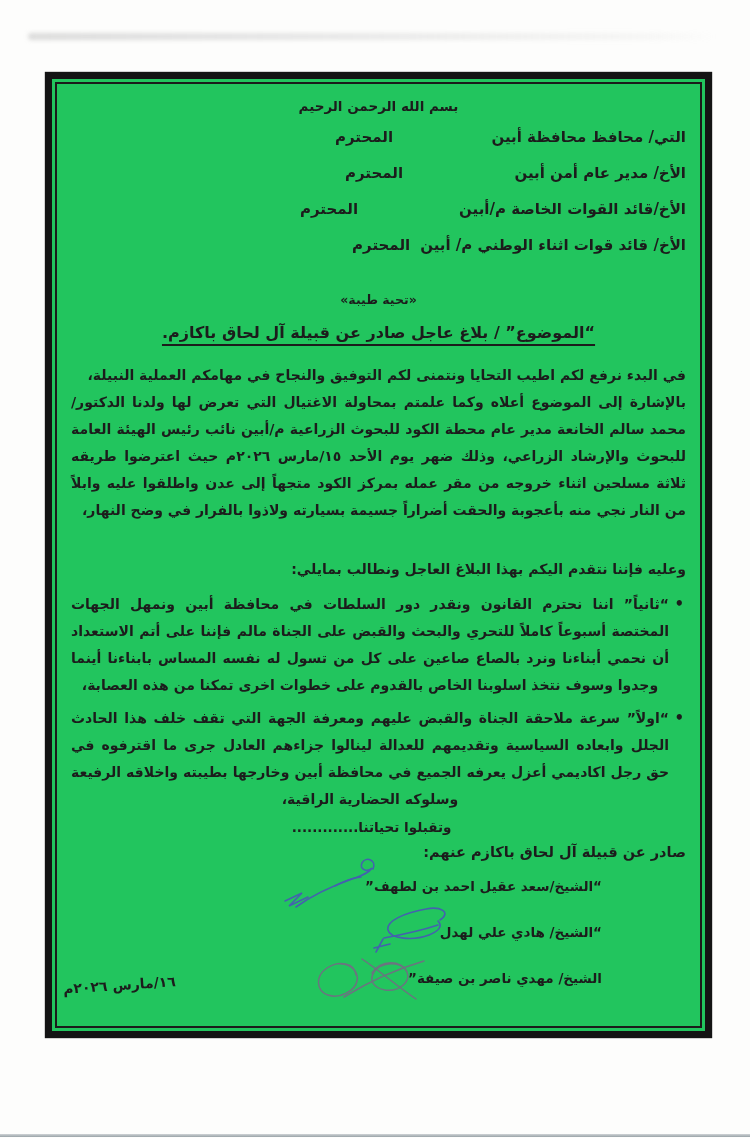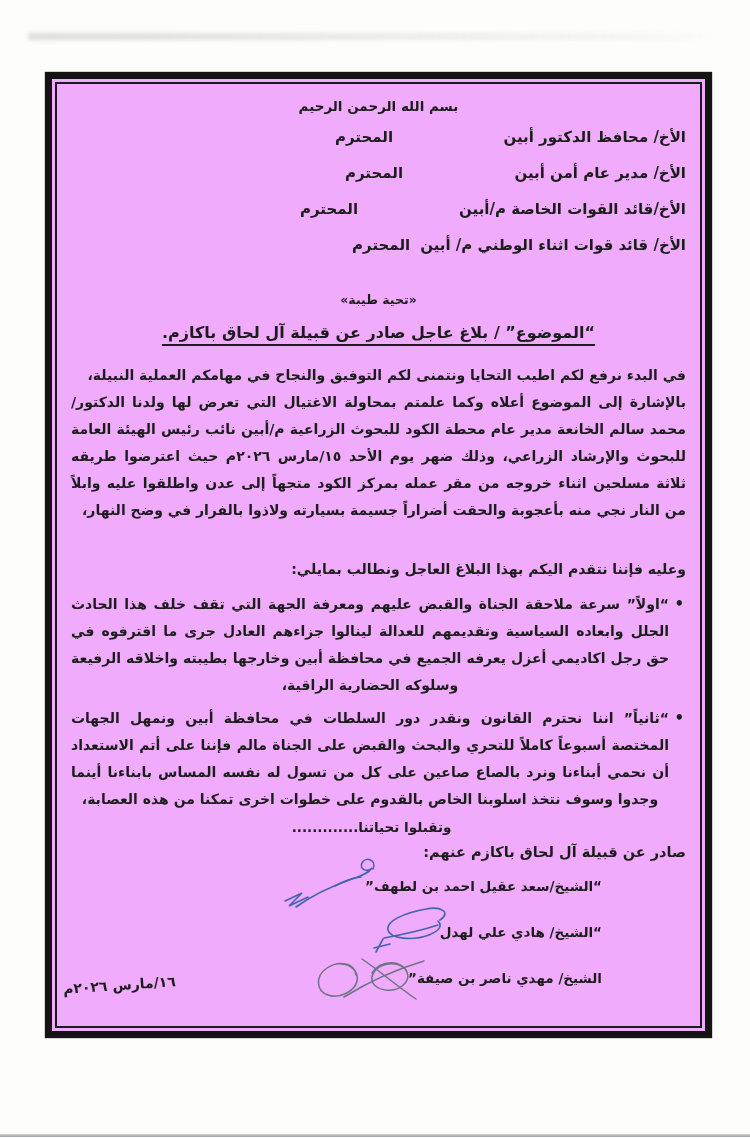--- a/index.html
+++ b/index.html
@@ -14,21 +14,21 @@
     background:linear-gradient(90deg,rgba(170,170,170,.40),rgba(195,195,195,.30) 55%,rgba(210,210,210,.15) 90%,transparent);
     filter:blur(2px);border-radius:4px;
   }
   .scan-bottom-edge{
     position:absolute;left:0;bottom:1px;width:100%;height:3px;
     background:linear-gradient(180deg,#cfd4d6,#9aa3a8);
   }
   
   .frame{
     position:absolute;left:45px;top:72px;width:667px;height:966px;
-    box-sizing:border-box;border:7px solid #141414;background:#f0abfc;
+    box-sizing:border-box;border:7px solid #141414;background:#22c55e;
     box-shadow:0 0 1px #000;
   }
   .frame-inner{
     position:absolute;inset:3px;border:2px solid #1b1b1b;
     padding:8px 14px 0 14px;box-sizing:border-box;overflow:hidden;
     direction:rtl;color:#1c1c1c;font-weight:700;position:absolute;
   }
   .bismillah{text-align:center;font-size:13.5px;margin-top:6px;letter-spacing:0;}
   .addressees{margin-top:14px;}
   .addr-row{display:flex;justify-content:space-between;align-items:baseline;height:36px;font-size:15px;}
@@ -70,21 +70,21 @@
 
 <div class="smudge-top"></div>
 
 <div class="frame">
   <div class="frame-inner">
 
     <div class="bismillah">بسم الله الرحمن الرحيم</div>
 
     <div class="addressees">
       <div class="addr-row">
-        <span>الأخ/ محافظ الدكتور أبين</span>
+        <span>التي/ محافظ محافظة أبين</span>
         <span>المحترم</span>
       </div>
       <div class="addr-row">
         <span>الأخ/ مدير عام أمن أبين</span>
         <span>المحترم</span>
       </div>
       <div class="addr-row">
         <span>الأخ/قائد القوات الخاصة م/أبين</span>
         <span>المحترم</span>
       </div>
@@ -97,22 +97,22 @@
     <div class="greeting">«تحية طيبة»</div>
 
     <div class="subject">“الموضوع” /  بلاغ عاجل صادر عن قبيلة آل لحاق باكازم.</div>
 
     <p class="para intro">في البدء نرفع لكم اطيب التحايا ونتمنى لكم التوفيق والنجاح في مهامكم العملية النبيلة،</p>
     <p class="para">بالإشارة إلى الموضوع أعلاه وكما علمتم بمحاولة الاغتيال التي تعرض لها ولدنا الدكتور/ محمد سالم الخانعة مدير عام محطة الكود للبحوث الزراعية م/أبين نائب رئيس الهيئة العامة للبحوث والإرشاد الزراعي، وذلك ضهر يوم الأحد ١٥/مارس ٢٠٢٦م حيث اعترضوا طريقه ثلاثة مسلحين اثناء خروجه من مقر عمله بمركز الكود متجهاً إلى عدن واطلقوا عليه وابلاً من النار نجي منه بأعجوبة والحقت أضراراً جسيمة بسيارته ولاذوا بالفرار في وضح النهار،</p>
 
     <div class="demand-intro">وعليه فإننا نتقدم اليكم بهذا البلاغ العاجل ونطالب بمايلي:</div>
 
     <ul class="demands">
+      <li>“ثانياً” اننا نحترم القانون ونقدر دور السلطات في محافظة أبين ونمهل الجهات المختصة أسبوعاً كاملاً للتحري والبحث والقبض على الجناة مالم فإننا على أتم الاستعداد أن نحمي أبناءنا ونرد بالصاع صاعين على كل من تسول له نفسه المساس بابناءنا أينما وجدوا وسوف نتخذ اسلوبنا الخاص بالقدوم على خطوات اخرى تمكنا من هذه العصابة،</li>
       <li>“اولاً” سرعة ملاحقة الجناة والقبض عليهم ومعرفة الجهة التي تقف خلف هذا الحادث الجلل وابعاده السياسية وتقديمهم للعدالة لينالوا جزاءهم العادل جرى ما اقترفوه في حق رجل اكاديمي أعزل يعرفه الجميع في محافظة أبين وخارجها بطيبته واخلاقه الرفيعة وسلوكه الحضارية الراقية،</li>
-      <li>“ثانياً” اننا نحترم القانون ونقدر دور السلطات في محافظة أبين ونمهل الجهات المختصة أسبوعاً كاملاً للتحري والبحث والقبض على الجناة مالم فإننا على أتم الاستعداد أن نحمي أبناءنا ونرد بالصاع صاعين على كل من تسول له نفسه المساس بابناءنا أينما وجدوا وسوف نتخذ اسلوبنا الخاص بالقدوم على خطوات اخرى تمكنا من هذه العصابة،</li>
     </ul>
 
     <div class="bottom-block">
       <div class="closing">وتقبلوا تحياتنا.............</div>
       <div class="issued">صادر عن قبيلة آل لحاق باكازم عنهم:</div>
 
       <div class="signatures">
         <div class="sig-row">
           <span class="sig-name">“الشيخ/سعد عقيل احمد بن لطهف”</span>
           <svg width="118" height="58" viewBox="0 0 118 58" fill="none" stroke-width="1.6" stroke-linecap="round">

